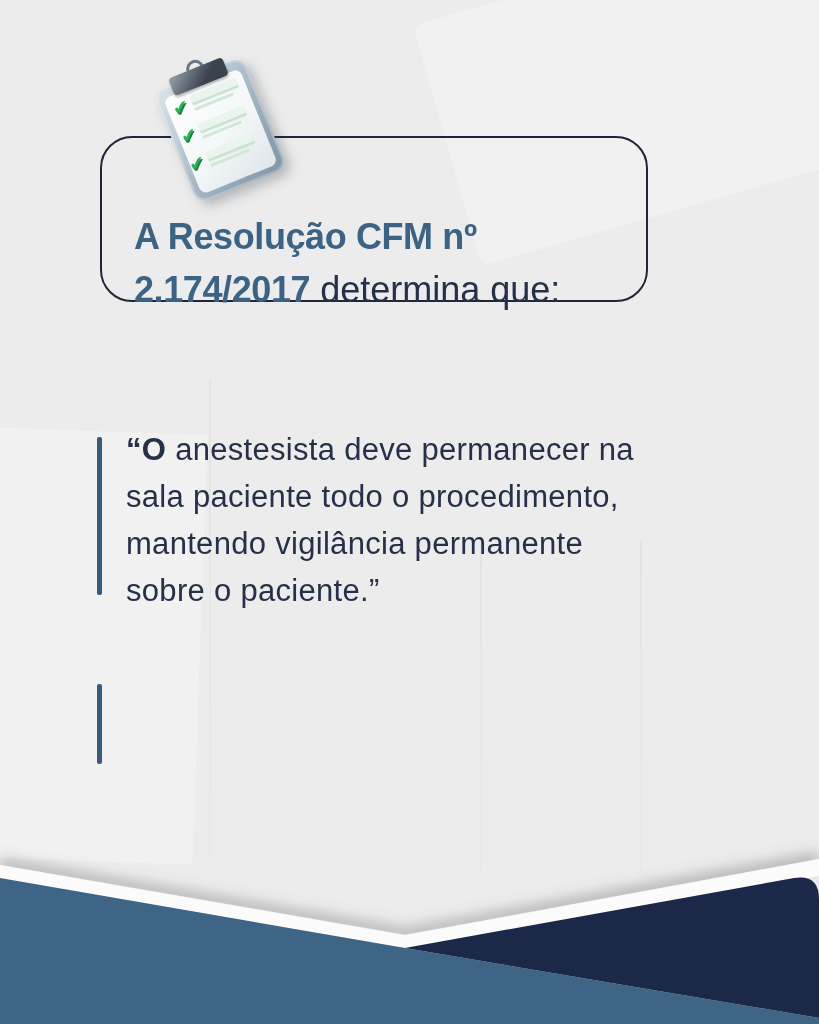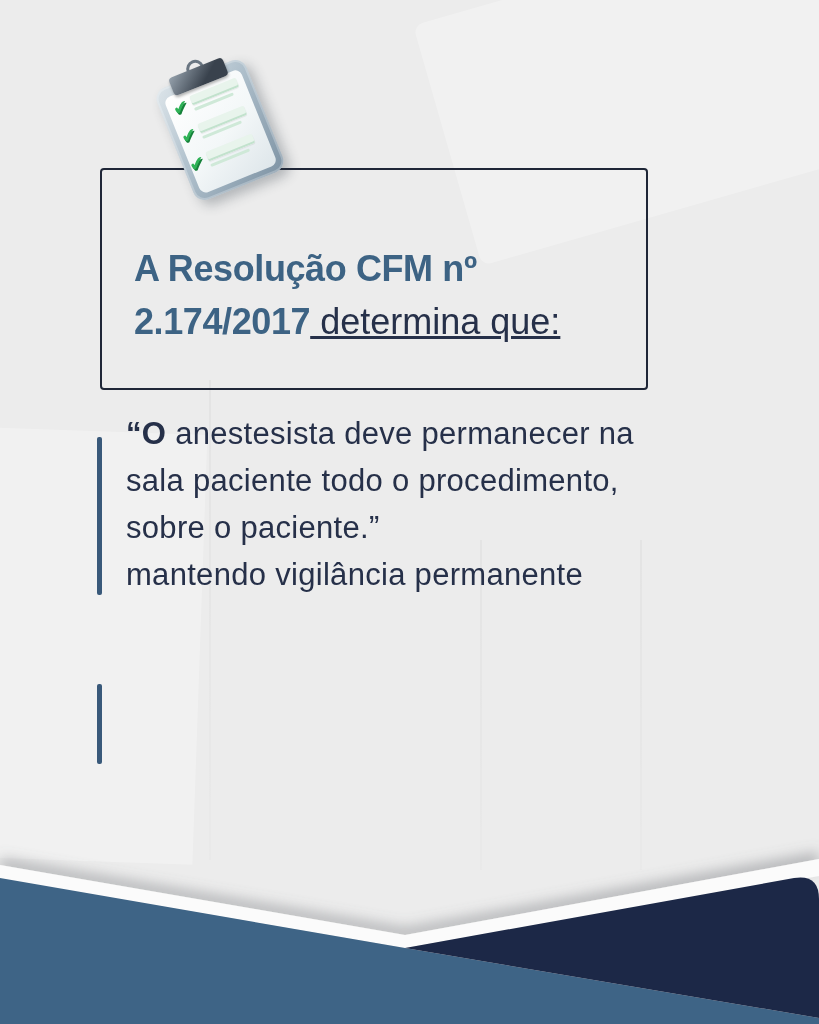--- a/index.html
+++ b/index.html
@@ -12,28 +12,28 @@
   .seam{position:absolute;width:2px;background:linear-gradient(rgba(0,0,0,0.035),rgba(0,0,0,0.012));}
   .seam1{left:209px;top:380px;height:480px;}
   .seam2{left:480px;top:540px;height:330px;}
   .seam3{left:640px;top:540px;height:330px;}
   .patch{position:absolute;background:rgba(255,255,255,0.28);}
   .patch1{right:-60px;top:-40px;width:440px;height:250px;transform:rotate(-16deg);border-radius:10px;}
   .patch2{left:-80px;top:430px;width:280px;height:430px;transform:rotate(2deg);}
 
   
   .card{
-    position:absolute;left:100px;top:136px;width:548px;height:222px;
-    border:2px solid var(--card_border,#1f2637);border-radius:4px;
-    box-sizing:border-box;background:transparent;margin-top:32px;
+    position:absolute;left:100px;top:136px;width:548px;height:166px;
+    border:2px solid var(--card_border,#1f2637);border-radius:32px;
+    box-sizing:border-box;background:transparent;
   }
   .card-title{position:absolute;left:32px;top:72px;white-space:nowrap;
     font-weight:bold;font-size:36px;line-height:53px;letter-spacing:-0.4px;}
   .t-blue{color:var(--heading_blue,#3d6384);}
-  .t-dark{color:var(--text_dark,#263049);font-weight:normal;letter-spacing:0;text-decoration:underline;}
+  .t-dark{color:var(--text_dark,#263049);font-weight:normal;letter-spacing:0;}
 
   
   .clipboard{position:absolute;left:146px;top:66px;width:152px;height:134px;}
   .board{
     position:absolute;left:26px;top:4px;width:96px;height:120px;
     transform:rotate(-22deg);border-radius:12px;
     background:linear-gradient(140deg,#dde5ea 0%,#aebfcb 45%,#7e93a4 100%);
     box-shadow:4px 7px 12px rgba(50,60,70,.30), inset 0 0 0 2px rgba(255,255,255,.25);
   }
   .paper{position:absolute;left:7px;top:10px;right:7px;bottom:7px;border-radius:7px;
@@ -50,21 +50,21 @@
     color:var(--check_green,#2fb257);text-shadow:1px 2px 0 #16813a;transform:rotate(8deg);}
   .bars{display:flex;flex-direction:column;gap:3px;margin-top:2px;}
   .bar{width:50px;height:10px;border-radius:2px;background:#e8f4ec;
     box-shadow:inset 0 -2px 0 #c2e2cd, 0 1px 1px rgba(0,0,0,.08);}
   .bline{width:42px;height:3px;border-radius:2px;background:#cfe9d8;}
 
   
   .quote{position:absolute;color:var(--text_dark,#263049);
     font-size:31px;line-height:47px;letter-spacing:0.3px;white-space:nowrap;}
   .quote .ln:first-child::first-letter{font-weight:bold;}
-  .q1{left:126px;top:410px;}
+  .q1{left:126px;top:426px;}
   .q2{left:126px;top:674px;}
   .qbar{position:absolute;width:5px;border-radius:2px;background:var(--quote_bar,#39597a);}
   .qbar1{left:97px;top:437px;height:158px;}
   .qbar2{left:97px;top:684px;height:80px;}
 
   
   .footer{position:absolute;left:0;top:0;pointer-events:none;}
 </style>
 </head>
 <body>
@@ -115,22 +115,22 @@
       </div>
       <div class="clip-ring"></div>
       <div class="clip"></div>
     </div>
   </div>
 
   <div class="qbar qbar1"></div>
   <div class="quote q1">
     <div class="ln">“O anestesista deve permanecer na</div>
     <div class="ln">sala paciente todo o procedimento,</div>
+    <div class="ln">mantendo vigilância permanente</div>
     <div class="ln">sobre o paciente.”</div>
-    <div class="ln">mantendo vigilância permanente</div>
   </div>
 
   <div class="qbar qbar2"></div>
 
   <svg class="footer" width="819" height="1024" viewBox="0 0 819 1024" preserveAspectRatio="none">
     <defs>
       <filter id="lift" x="-5%" y="-150%" width="110%" height="400%">
         <feDropShadow dx="0" dy="-7" stdDeviation="7" flood-color="#6f7276" flood-opacity="0.45"></feDropShadow>
       </filter>
     </defs>

